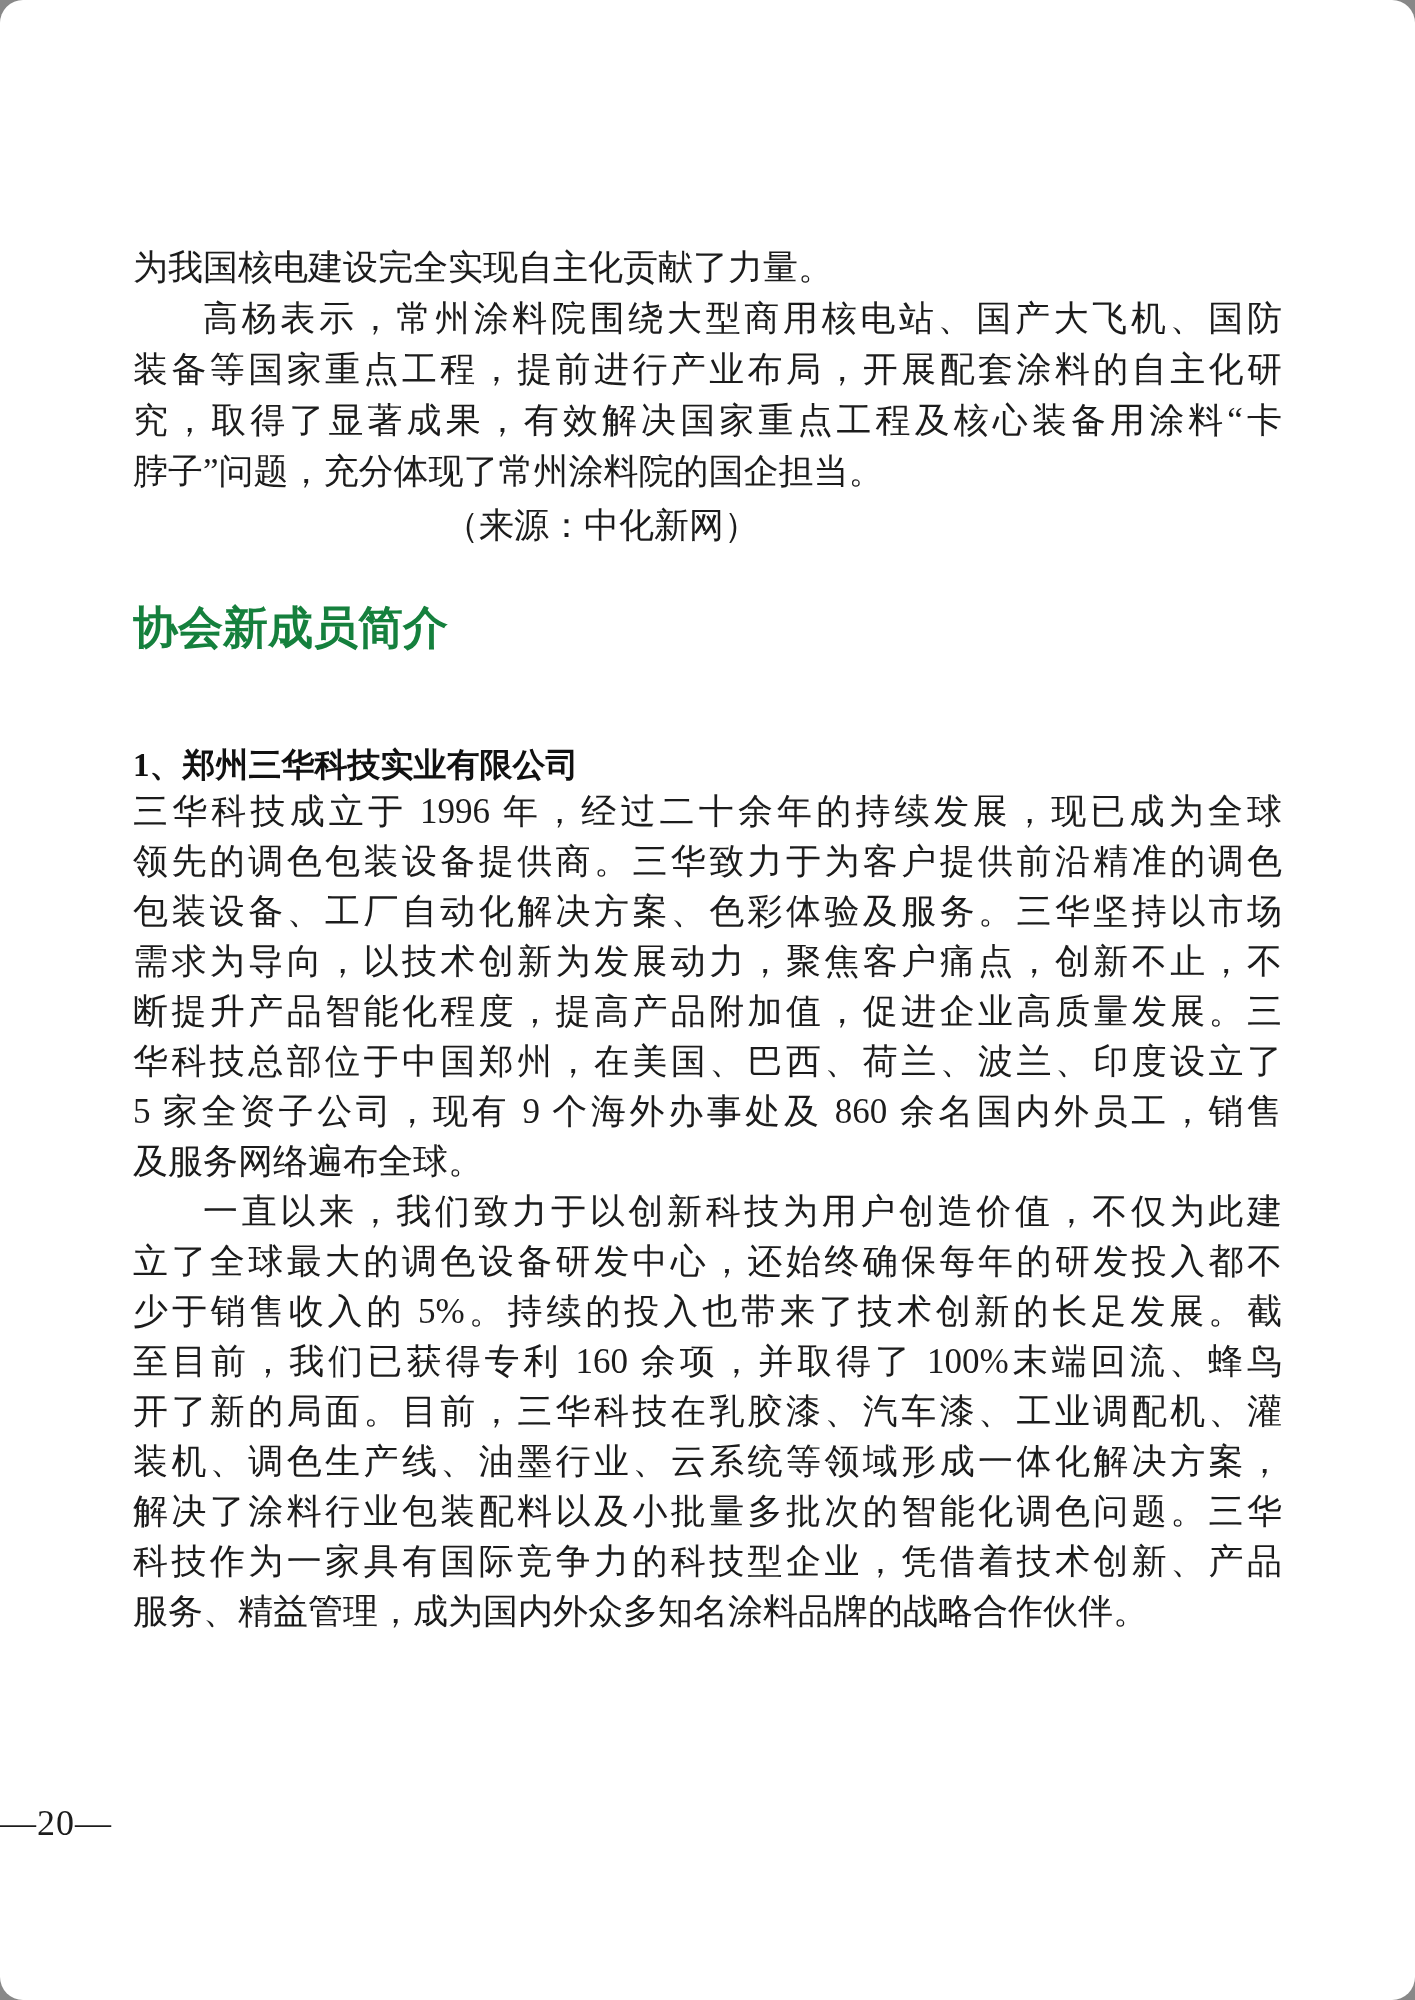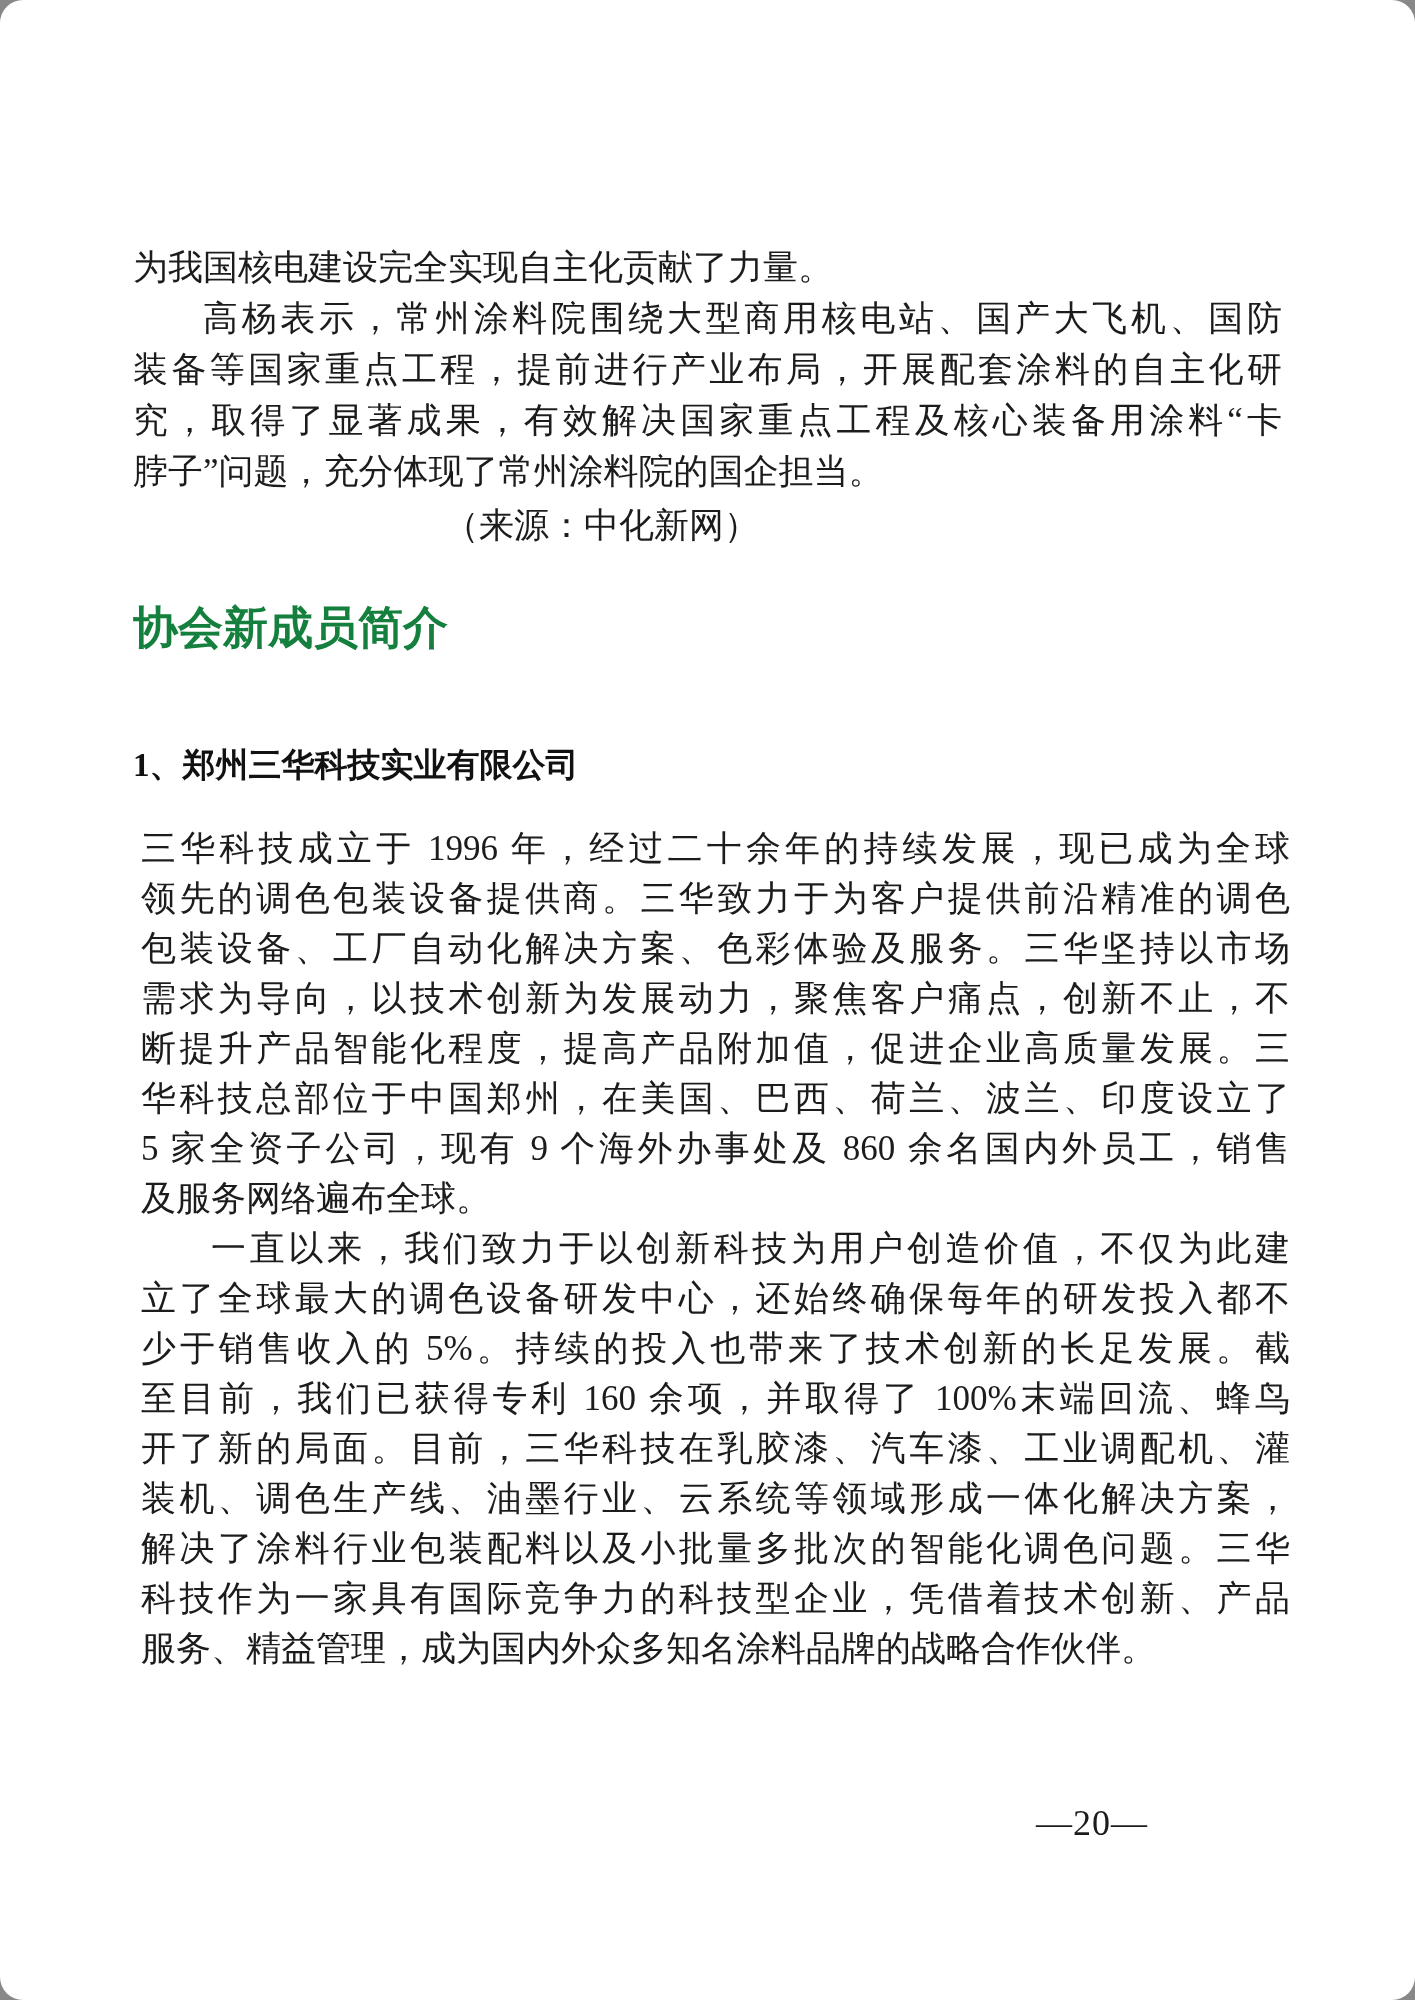--- a/index.html
+++ b/index.html
@@ -9,21 +9,21 @@
     height: 2000px;
     margin: 0 auto;
     background: #ffffff;
     overflow: hidden;
     font-family: "Liberation Serif", "DejaVu Serif", serif;
     color: #1c1c1c;
     border-radius: 23px;
   }
   .textblock { position: absolute; left: 133px; width: 1149px; }
   .top-block  { top: 242px; font-size: 35px; line-height: 51px; }
-  .body-block { top: 824px; font-size: 35px; line-height: 50px; margin-left: 8px; }
+  .body-block { top: 787px; font-size: 35px; line-height: 50px; }
 
   .paragraph { margin: 0; }
   .line {
     text-align: justify;
     text-align-last: justify;
     white-space: nowrap;
   }
   .line-end { text-align-last: left; white-space: normal; }
   .line-indent { text-indent: 2em; }
 
@@ -53,21 +53,21 @@
     font-size: 33px;
     font-weight: 700;
     line-height: 50px;
     color: #111;
   }
   .page-number {
     position: absolute;
     left: 0;
     top: 1800px;
     width: 1148px;
-    text-align: right;
+    text-align: left;
     font-size: 36px;
     line-height: 46px;
     letter-spacing: 1px;
   }
 </style>
 </head>
 <body>
 
 <div id="page">
 

